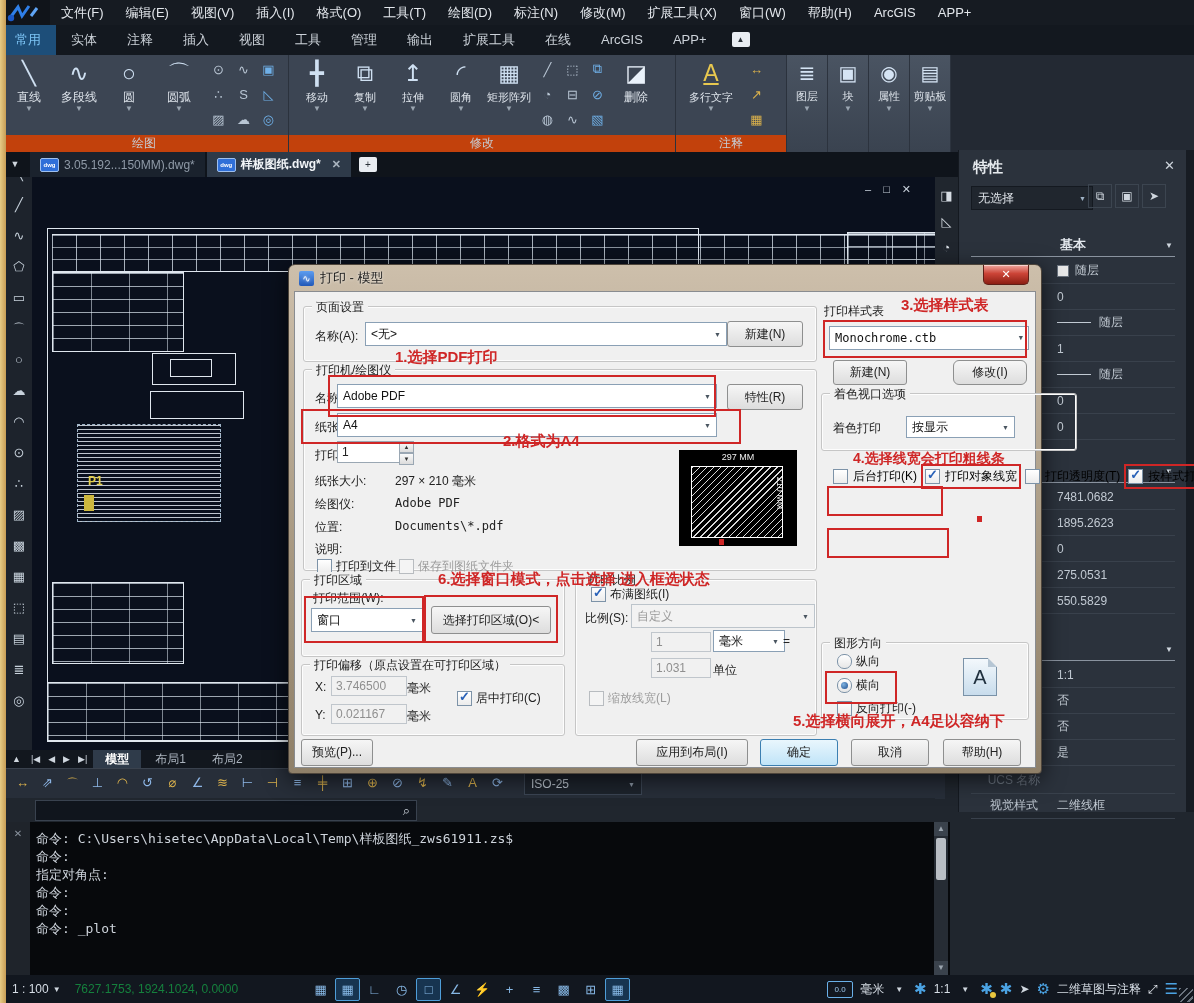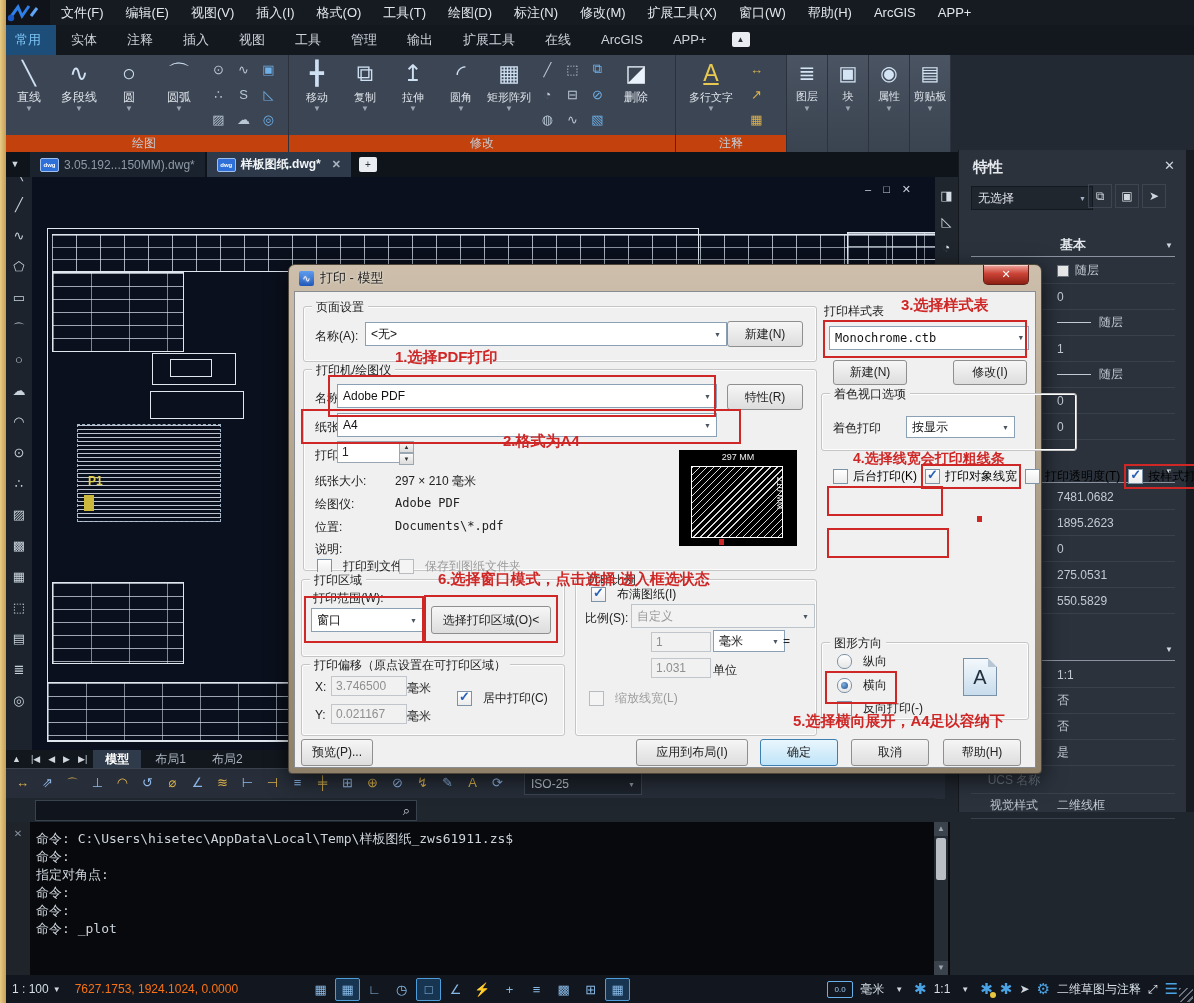--- a/index.html
+++ b/index.html
@@ -133,21 +133,21 @@
   .cmd-scroll{position:absolute;right:2px;top:0;width:14px;height:153px;background:#262c34;}
   .cmd-scroll .arr{height:14px;background:#3a424c;color:#9aa4ae;font-size:8px;text-align:center;line-height:14px;}
   .cmd-scroll .thumb{margin:2px;height:42px;background:#b9bec4;border-radius:2px;}
   .cmd-scroll .arr.down{position:absolute;bottom:0;left:0;right:0;}
 
   
   .statusbar{position:absolute;left:0;top:975px;width:1194px;height:28px;background:#12171f;z-index:5;
              display:flex;align-items:center;color:#d7dee6;font-size:12px;}
   .sb-scale{margin-left:12px;white-space:nowrap;}
   .sb-caret{font-size:8px;margin:0 4px;color:#cfd6de;}
-  .sb-coords{color:#f97316;margin-left:10px;}
+  .sb-coords{color:#15803d;margin-left:10px;}
   .sb-icons{display:flex;gap:2px;margin-left:70px;}
   .sicon{width:23px;height:21px;display:flex;align-items:center;justify-content:center;color:#86b7e4;font-size:13px;
          border:1px solid transparent;border-radius:2px;}
   .sicon.highlight{border-color:#4f9ed9;background:#173450;}
   .sb-right{display:flex;align-items:center;gap:7px;margin-left:auto;margin-right:16px;}
   .mmchip{width:24px;height:15px;border:1px solid #6ab0e8;border-radius:2px;color:#9fc8ec;font-size:8px;
           display:flex;align-items:center;justify-content:center;}
   .star{color:#4ba3e3;font-size:15px;position:relative;}
   .star.dot::after{content:"";position:absolute;right:-3px;bottom:0;width:6px;height:6px;border-radius:3px;background:#e8c63f;}
   .gearic{color:#4ba3e3;font-size:15px;}
@@ -176,21 +176,21 @@
   .combo.disabled{background:#f2f2f2;color:#9b9b9b;border-color:#bcc4cb;}
   .btn{position:absolute;background:linear-gradient(#f6f6f6,#dddddd);border:1px solid #8e8f8f;border-radius:3px;
        text-align:center;color:#222;display:flex;align-items:center;justify-content:center;}
   .btn.default{background:linear-gradient(#e9f6fd,#c0e4f8);border-color:#3c7fb1;}
   .tin{position:absolute;background:#fff;border:1px solid #9aa7b3;font-size:12px;color:#222;
        display:flex;align-items:center;padding:0 4px;}
   .tin.grayed{background:#f1f1f1;color:#8f8f8f;border-color:#c0c6cc;}
   .spin{position:absolute;width:15px;height:22px;display:flex;flex-direction:column;}
   .spin span{flex:1;border:1px solid #9aa7b3;background:linear-gradient(#fafafa,#dcdcdc);font-size:6px;
              text-align:center;line-height:10px;color:#333;}
-  .cbrow{position:absolute;display:flex;align-items:center;gap:11px;white-space:nowrap;color:#222;}
+  .cbrow{position:absolute;display:flex;align-items:center;gap:4px;white-space:nowrap;color:#222;}
   .cb{width:13px;height:13px;background:linear-gradient(#fff,#ececec);border:1px solid #7d93a8;position:relative;flex:none;}
   .checked>.cb::after{content:"✓";position:absolute;left:1px;top:-3px;color:#2a62b8;font-size:13px;font-weight:bold;}
   .disabled-row{color:#9b9b9b;}
   .disabled-row .cb{border-color:#b8bcc0;background:#f4f4f4;}
   .radio{width:13px;height:13px;border-radius:7px;background:linear-gradient(#fff,#e7e7e7);border:1px solid #7d93a8;position:relative;flex:none;}
   .checked>.radio::after{content:"";position:absolute;left:3px;top:3px;width:7px;height:7px;border-radius:4px;
         background:radial-gradient(circle at 35% 35%,#7fb2e0,#1f4f8f);}
   .boxed{outline:2px solid #cf2626;outline-offset:2px;}
   .preview-paper{position:absolute;background:#000;}
   .preview-inner{position:absolute;left:12px;top:16px;right:14px;bottom:8px;border:1px solid #fff;
@@ -752,21 +752,21 @@
       <div class="cbrow disabled-row" style="left:294px;top:398px;">
         <span class="cb"></span>
           <span>缩放线宽(L)</span>
       </div>
 
       <span class="lbl" style="left:529px;top:11px;">打印样式表</span>
       <div class="combo" style="left:534px;top:34px;width:188px;font-family:'DejaVu Sans Mono',monospace;">
         <span>Monochrome.ctb</span>
       </div>
       <div class="btn" style="left:538px;top:68px;width:72px;height:23px;">新建(N)</div>
-      <div class="btn" style="left:658px;top:68px;width:72px;height:23px;">修改(I)</div>
+      <div class="btn" style="left:658px;top:68px;width:72px;height:23px;border-radius:6px;">修改(I)</div>
 
       <div class="grp" style="left:526px;top:101px;width:206px;height:56px;padding-left:48px;">
         <span class="glabel">着色视口选项</span>
       </div>
       <span class="lbl" style="left:538px;top:128px;">着色打印</span>
       <div class="combo" style="left:611px;top:124px;width:97px;height:20px;">
         <span>按显示</span>
       </div>
 
       <div class="opts" style="left:538px;top:176px;">

